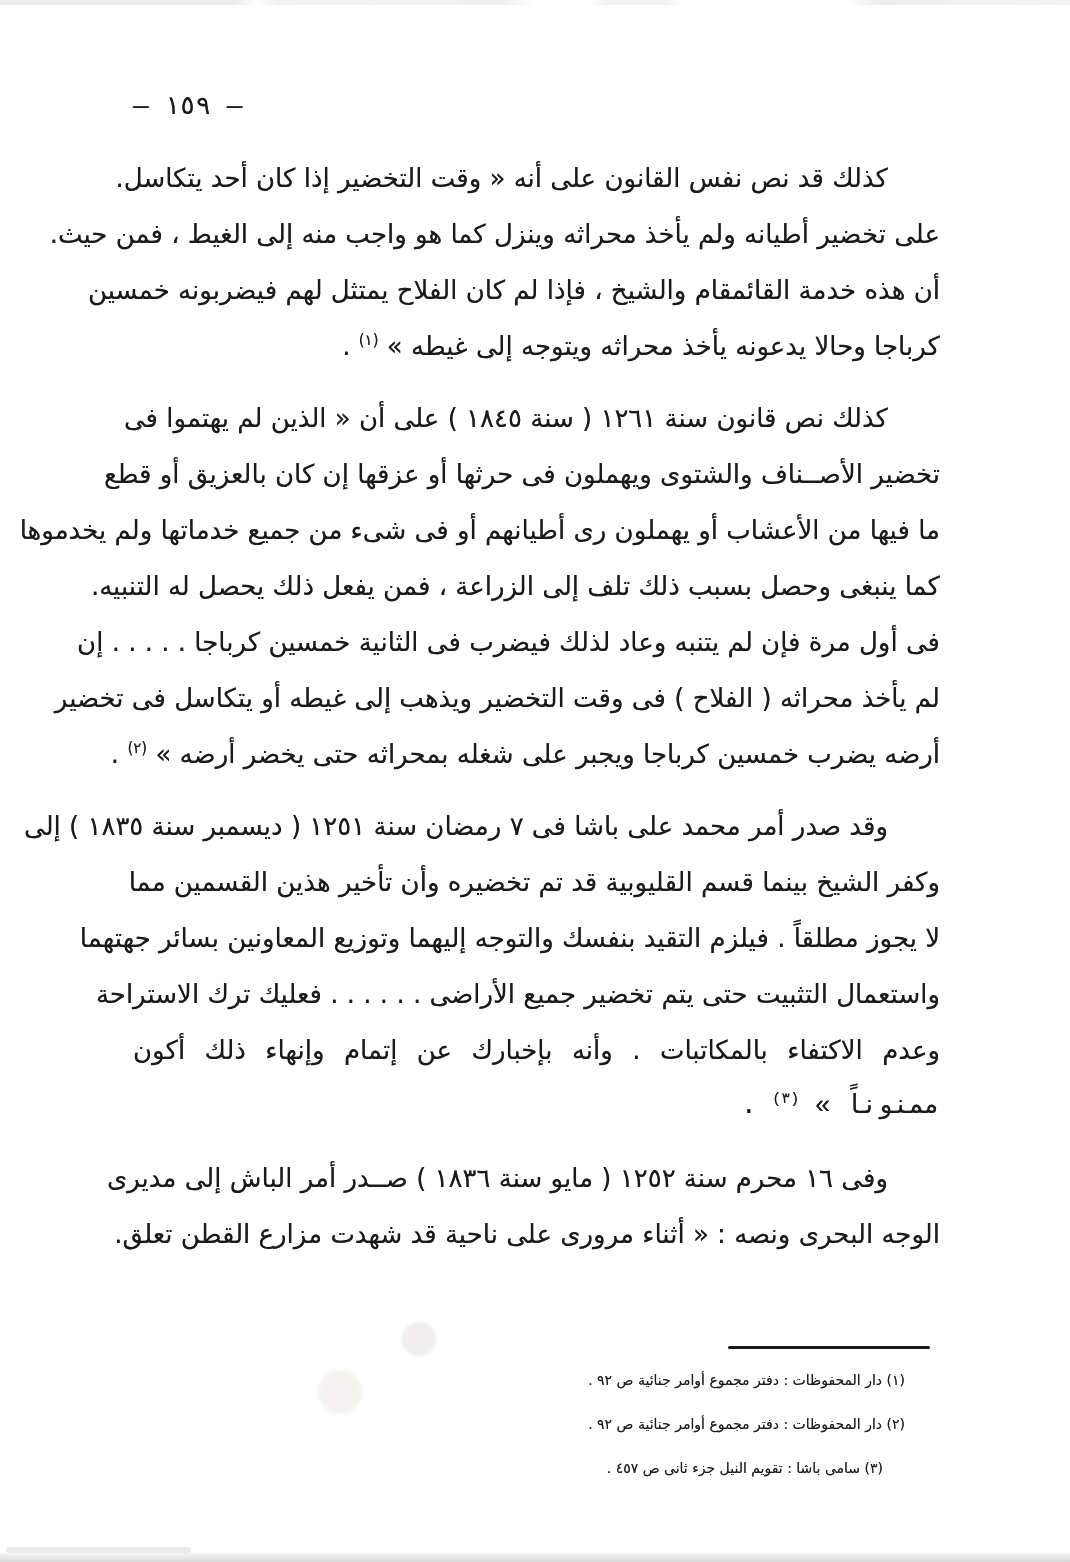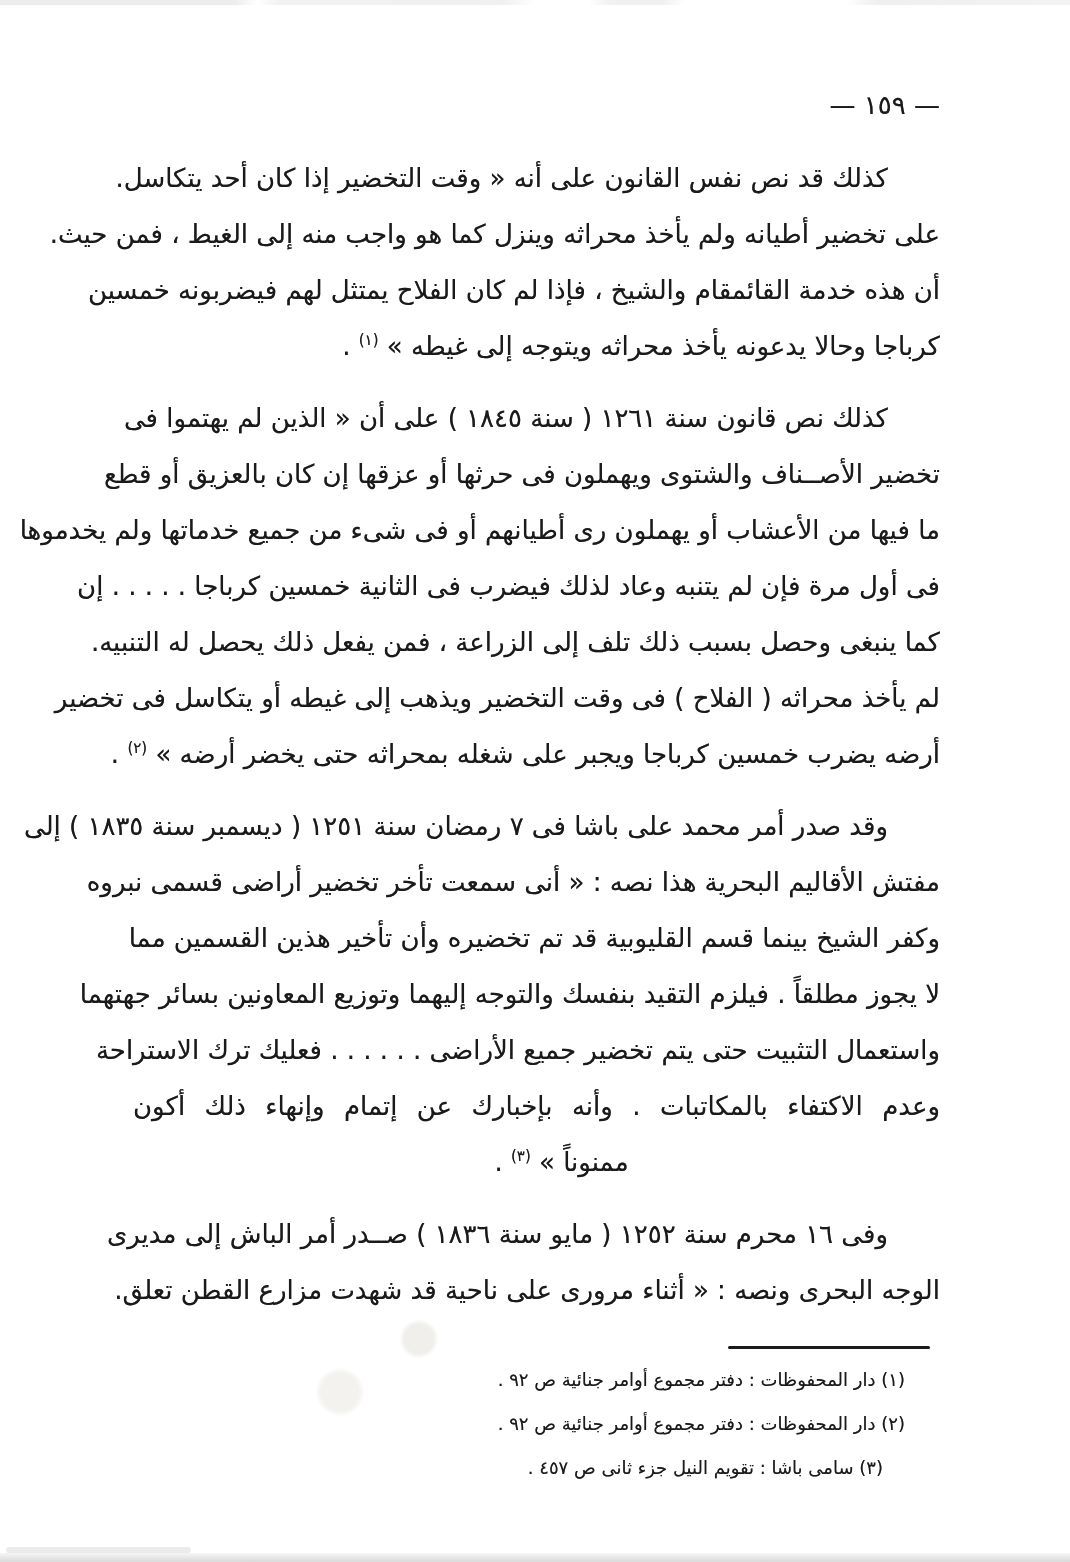--- a/index.html
+++ b/index.html
@@ -30,46 +30,47 @@
     background:#ebebeb;border-radius:3px;
   }
   .smudge{position:absolute;border-radius:50%;z-index:0;}
   .smudge-1{left:400px;top:1320px;width:38px;height:38px;
     background:radial-gradient(circle,#f0efec 0%,#f0efec 55%,rgba(240,239,236,0) 74%);}
   .smudge-2{left:316px;top:1368px;width:48px;height:48px;
     background:radial-gradient(circle,#f3f2ef 0%,#f3f2ef 55%,rgba(243,242,239,0) 74%);}
 
   .pageno{
     position:absolute;top:90px;left:133px;width:807px;z-index:1;
-    text-align:right;font-size:26px;letter-spacing:3px;
+    text-align:left;font-size:26px;letter-spacing:3px;
     text-shadow:0 0 .5px rgba(0,0,0,.55);
+    font-family:Liberation Mono, monospace;
   }
   .body{
     position:absolute;top:150px;right:130px;width:807px;z-index:1;
     direction:rtl;font-size:26px;line-height:56px;
     text-shadow:0 0 .5px rgba(0,0,0,.55);
   }
   .para{margin:0 0 16px 0;}
   .para:nth-child(3){margin-top:6px;}
   .para:nth-child(4){margin-top:10px;}
   .line{white-space:nowrap;}
   .line.justify,.line.indent{text-align:justify;text-align-last:justify;}
   .line.indent{padding-right:52px;}
   .line.center{text-align:right;padding-left:18px;}
   .line.end{text-align:right;}
-  .line.left{text-align:center;padding-left:50px;}
+  .line.left{text-align:right;padding-left:50px;font-family:Liberation Mono, monospace;}
   sup.ref{font-size:15px;line-height:0;letter-spacing:1px;}
 
   .fn-rule{
     position:absolute;left:728px;top:1346px;width:202px;height:3px;z-index:1;
     background:var(--ink,#1a1a1a);border-radius:2px;
   }
   .footnotes{
     position:absolute;top:1358px;right:165px;z-index:1;
-    direction:rtl;text-align:right;font-size:18px;line-height:44px;
+    direction:rtl;text-align:right;font-size:14px;line-height:44px;
     text-shadow:0 0 .4px rgba(0,0,0,.5);
   }
   .fn-line:nth-child(3){padding-right:22px;text-align:right;}
 </style>
 </head>
 <body>
 
 <div class="page">
   <div class="edge-top"></div>
   <div class="smudge smudge-1"></div>
@@ -81,28 +82,27 @@
       <div class="para">
         <div class="line indent"><span>كذلك قد نص نفس القانون على أنه « وقت التخضير إذا كان أحد يتكاسل.</span></div>
         <div class="line justify"><span>على تخضير أطيانه ولم يأخذ محراثه وينزل كما هو واجب منه إلى الغيط ، فمن حيث.</span></div>
         <div class="line justify"><span>أن هذه خدمة القائمقام والشيخ ، فإذا لم كان الفلاح يمتثل لهم فيضربونه خمسين</span></div>
         <div class="line center"><span>كرباجا وحالا يدعونه يأخذ محراثه ويتوجه إلى غيطه » </span><sup class="ref">(١)</sup><span> .</span></div>
       </div>
       <div class="para">
         <div class="line indent"><span>كذلك نص قانون سنة ١٢٦١ ( سنة ١٨٤٥ ) على أن « الذين لم يهتموا فى</span></div>
         <div class="line justify"><span>تخضير الأصــناف والشتوى ويهملون فى حرثها أو عزقها إن كان بالعزيق أو قطع</span></div>
         <div class="line justify"><span>ما فيها من الأعشاب أو يهملون رى أطيانهم أو فى شىء من جميع خدماتها ولم يخدموها</span></div>
+        <div class="line justify"><span>كما ينبغى وحصل بسبب ذلك تلف إلى الزراعة ، فمن يفعل ذلك يحصل له التنبيه.</span></div>
         <div class="line justify"><span>فى أول مرة فإن لم يتنبه وعاد لذلك فيضرب فى الثانية خمسين كرباجا . . . . . إن</span></div>
-        <div class="line justify"><span>كما ينبغى وحصل بسبب ذلك تلف إلى الزراعة ، فمن يفعل ذلك يحصل له التنبيه.</span></div>
         <div class="line justify"><span>لم يأخذ محراثه ( الفلاح ) فى وقت التخضير ويذهب إلى غيطه أو يتكاسل فى تخضير</span></div>
         <div class="line end"><span>أرضه يضرب خمسين كرباجا ويجبر على شغله بمحراثه حتى يخضر أرضه » </span><sup class="ref">(٢)</sup><span> .</span></div>
       </div>
       <div class="para">
         <div class="line indent"><span>وقد صدر أمر محمد على باشا فى ٧ رمضان سنة ١٢٥١ ( ديسمبر سنة ١٨٣٥ ) إلى</span></div>
-        <div class="line justify"><span>مفتش الأقاليم البحرية هذا نصه : « أنى سمعت تأخر تخضير أراضى قسمى نبروه</span></div>
         <div class="line justify"><span>وكفر الشيخ بينما قسم القليوبية قد تم تخضيره وأن تأخير هذين القسمين مما</span></div>
         <div class="line justify"><span>لا يجوز مطلقاً . فيلزم التقيد بنفسك والتوجه إليهما وتوزيع المعاونين بسائر جهتهما</span></div>
         <div class="line justify"><span>واستعمال التثبيت حتى يتم تخضير جميع الأراضى . . . . . . فعليك ترك الاستراحة</span></div>
         <div class="line justify"><span>وعدم الاكتفاء بالمكاتبات . وأنه بإخبارك عن إتمام وإنهاء ذلك أكون</span></div>
         <div class="line left"><span>ممنوناً » </span><sup class="ref">(٣)</sup><span> .</span></div>
       </div>
       <div class="para">
         <div class="line indent"><span>وفى ١٦ محرم سنة ١٢٥٢ ( مايو سنة ١٨٣٦ ) صــدر أمر الباش إلى مديرى</span></div>
         <div class="line justify"><span>الوجه البحرى ونصه : « أثناء مرورى على ناحية قد شهدت مزارع القطن تعلق.</span></div>
       </div>

